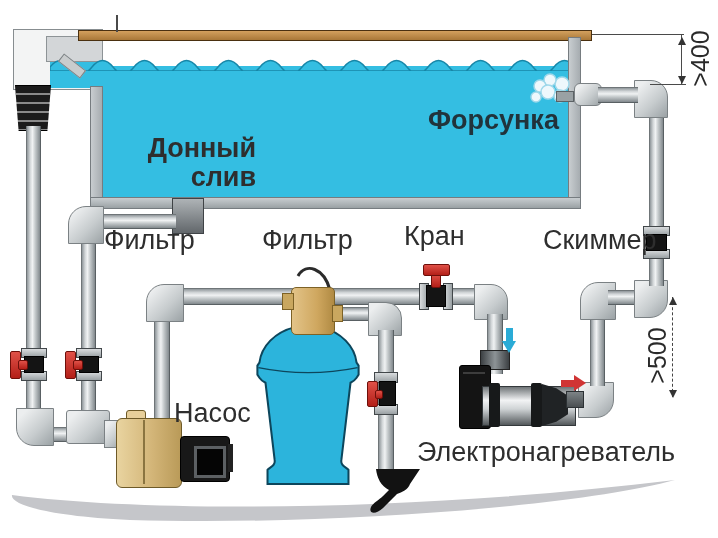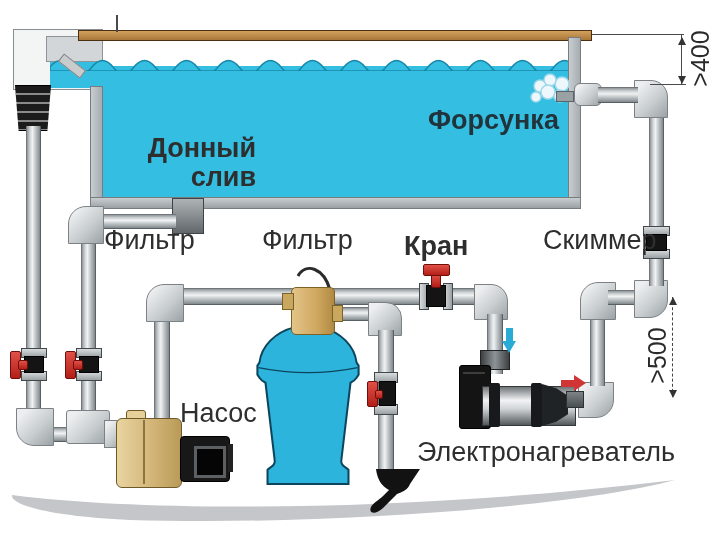--- a/index.html
+++ b/index.html
@@ -180,18 +180,18 @@
   <div class="arr-dn" style="left:669px;top:390px;"></div>
   <div class="lbl-rot" style="left:626px;top:342px;width:62px;height:27px;">&gt;500</div>
 
   <div class="lbl" style="left:140px;top:134px;width:116px;text-align:right;font-weight:bold;white-space:normal;">
     <span>Донный</span><br>
     <span>слив</span>
   </div>
   <div class="lbl" style="left:428px;top:106px;color:#21333b;font-weight:bold;">Форсунка</div>
   <div class="lbl" style="left:104px;top:226px;">Фильтр</div>
   <div class="lbl" style="left:262px;top:226px;">Фильтр</div>
-  <div class="lbl" style="left:404px;top:232px;font-weight:bold;">Кран</div>
+  <div class="lbl" style="left:404px;top:222px;">Кран</div>
   <div class="lbl" style="left:543px;top:226px;">Скиммер</div>
-  <div class="lbl" style="left:180px;top:399px;">Насос</div>
+  <div class="lbl" style="left:174px;top:399px;">Насос</div>
   <div class="lbl" style="left:417px;top:438px;">Электронагреватель</div>
 
 </div>
 
 </body></html>

